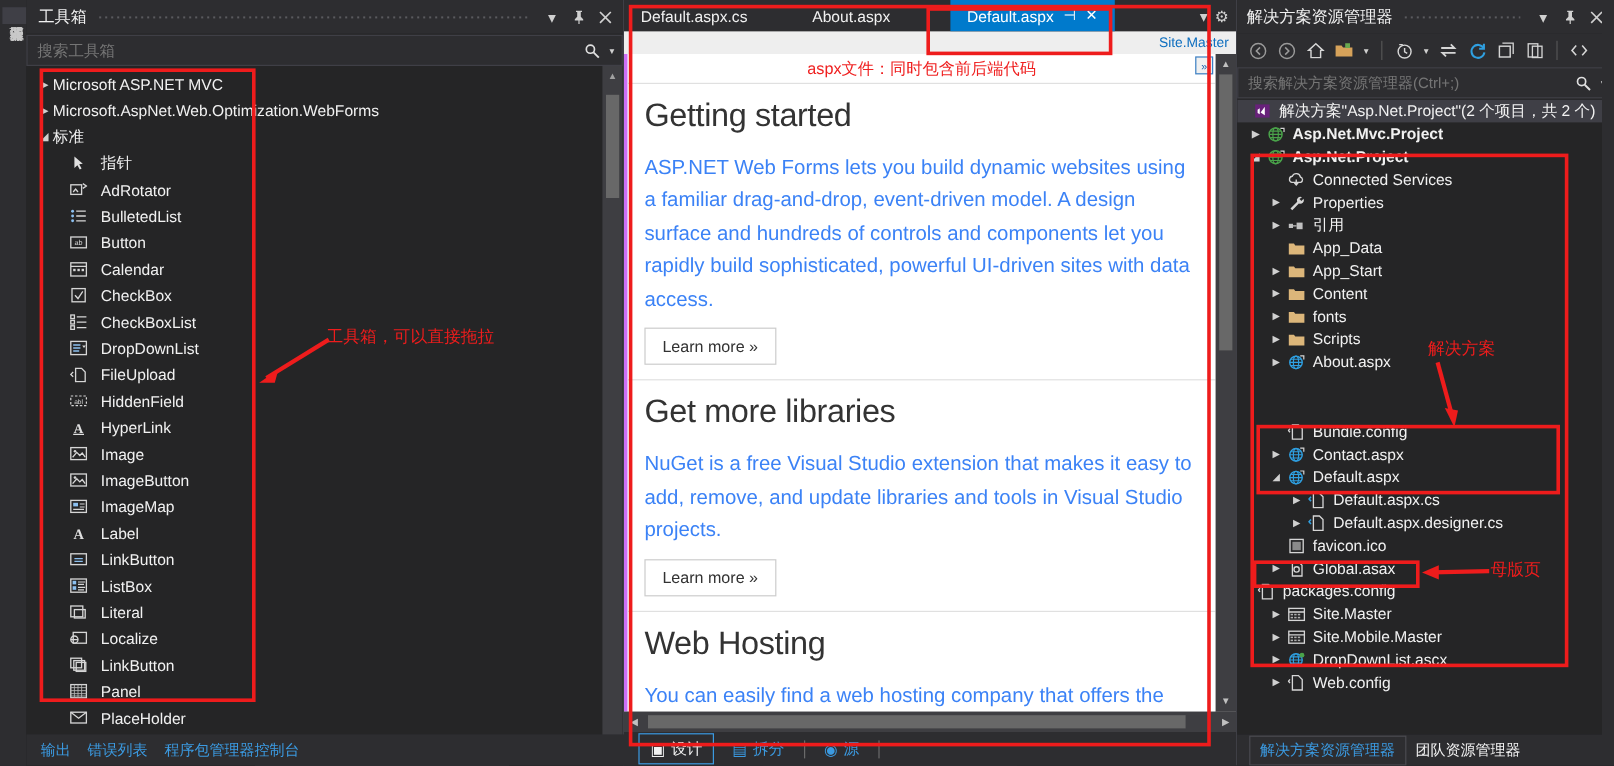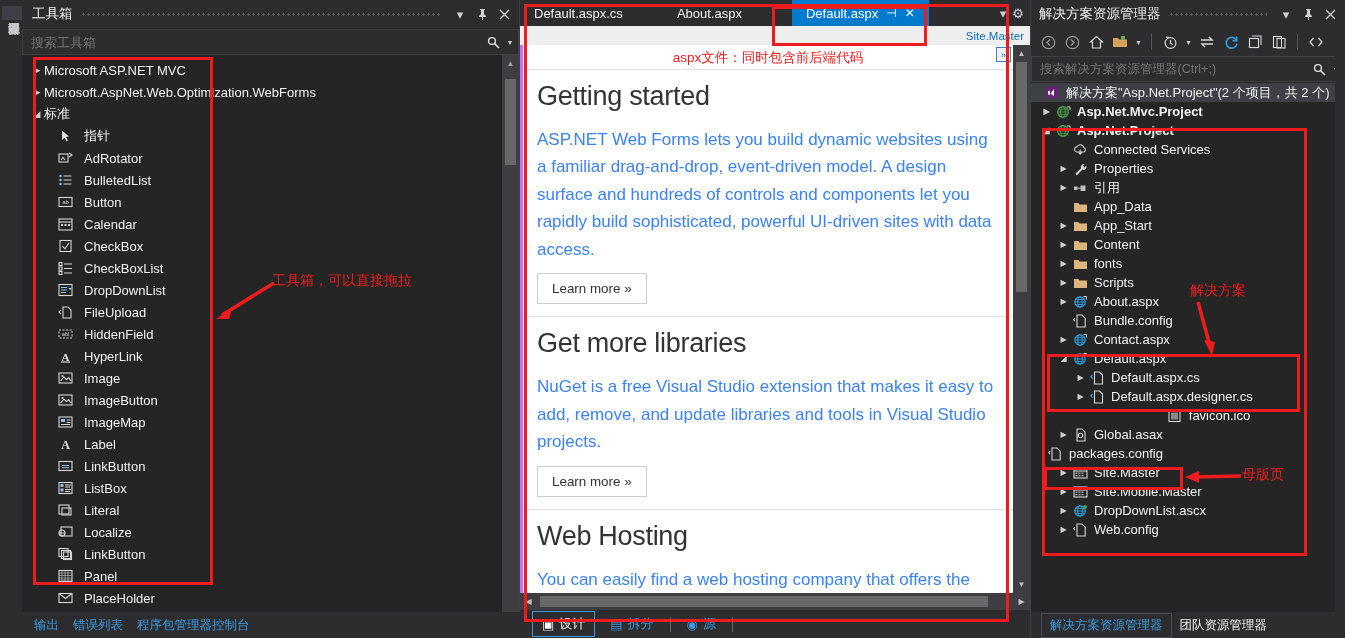--- a/index.html
+++ b/index.html
@@ -726,21 +726,21 @@
             <span class="ri">
               <svg width="15" height="14" viewBox="0 0 15 14">
                 <circle cx="7" cy="7" r="5.2" stroke="#2f9fe0" stroke-width="1.2" fill="none"></circle>
                 <ellipse cx="7" cy="7" rx="2.2" ry="5.2" stroke="#2f9fe0" stroke-width="1" fill="none"></ellipse>
                 <path d="M1.9 7h10.2M2.7 4.4h8.6M2.7 9.6h8.6" stroke="#2f9fe0" stroke-width=".9"></path>
                 <path d="M10.5 1.5h3v3" stroke="#d6d6d6" stroke-width="1" fill="none"></path>
               </svg>
             </span>
             <span>About.aspx</span>
           </div>
-          <div class="row" style="padding-left: 25px;">
+          <div class="row" style="padding-left: 25px; margin-top: 39px;">
             <span class="arrow"></span>
             <span class="ri">
               <svg width="15" height="14" viewBox="0 0 15 14">
                 <path d="M4 1h5l3.2 3.2V13H4z" stroke="#d6d6d6" stroke-width="1.1" fill="none"></path>
                 <path d="M2 4.2l-1.3 1.5L2 7.2" stroke="#d6d6d6" stroke-width="1.1" fill="none"></path>
               </svg>
             </span>
             <span>Bundle.config</span>
           </div>
           <div class="row" style="padding-left: 25px;">
@@ -780,21 +780,21 @@
           <div class="row" style="padding-left: 42px;">
             <span class="arrow">▶</span>
             <span class="ri">
               <svg width="15" height="14" viewBox="0 0 15 14">
                 <path d="M4.5 1h5l3 3v9h-8z" stroke="#d6d6d6" stroke-width="1.1" fill="none"></path>
                 <path d="M2.5 4l-1.6 1.8 1.6 1.8" stroke="#2f9fe0" stroke-width="1.3" fill="none"></path>
               </svg>
             </span>
             <span>Default.aspx.designer.cs</span>
           </div>
-          <div class="row" style="padding-left: 25px; justify-content: center;">
+          <div class="row" style="padding-left: 25px;">
             <span class="arrow"></span>
             <span class="ri">
               <svg width="15" height="14" viewBox="0 0 15 14">
                 <rect x="2" y="1.5" width="11" height="11" stroke="#d6d6d6" stroke-width="1.1" fill="none"></rect>
                 <rect x="4" y="3.5" width="7" height="7" fill="#8a8a8a"></rect>
               </svg>
             </span>
             <span>favicon.ico</span>
           </div>
           <div class="row" style="padding-left: 25px;">

